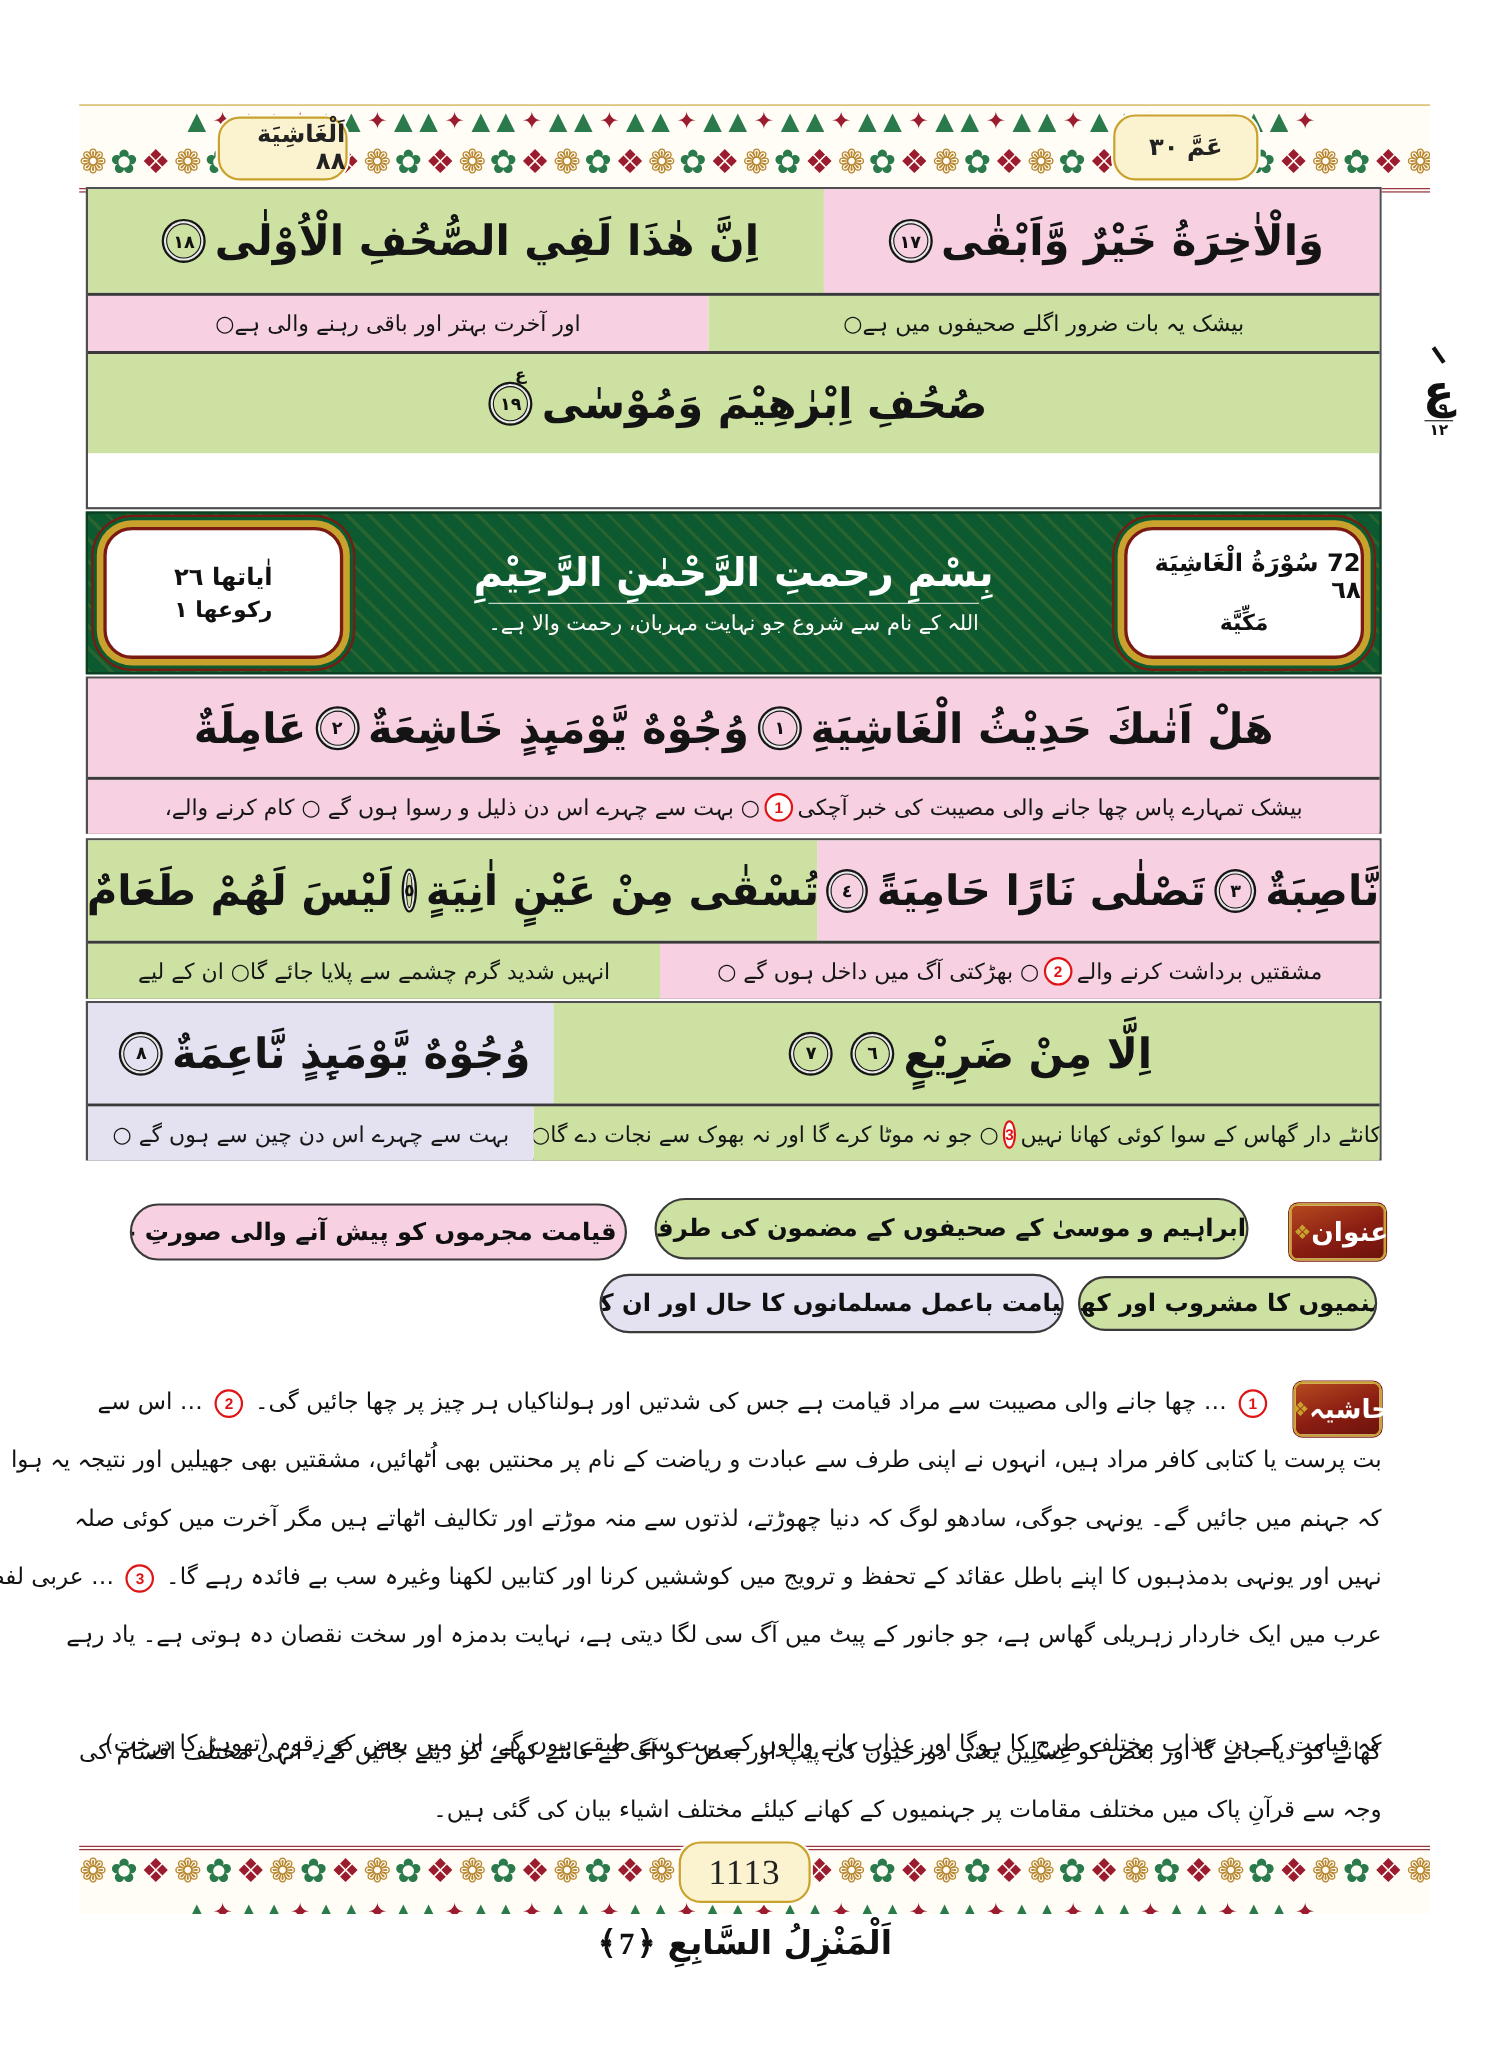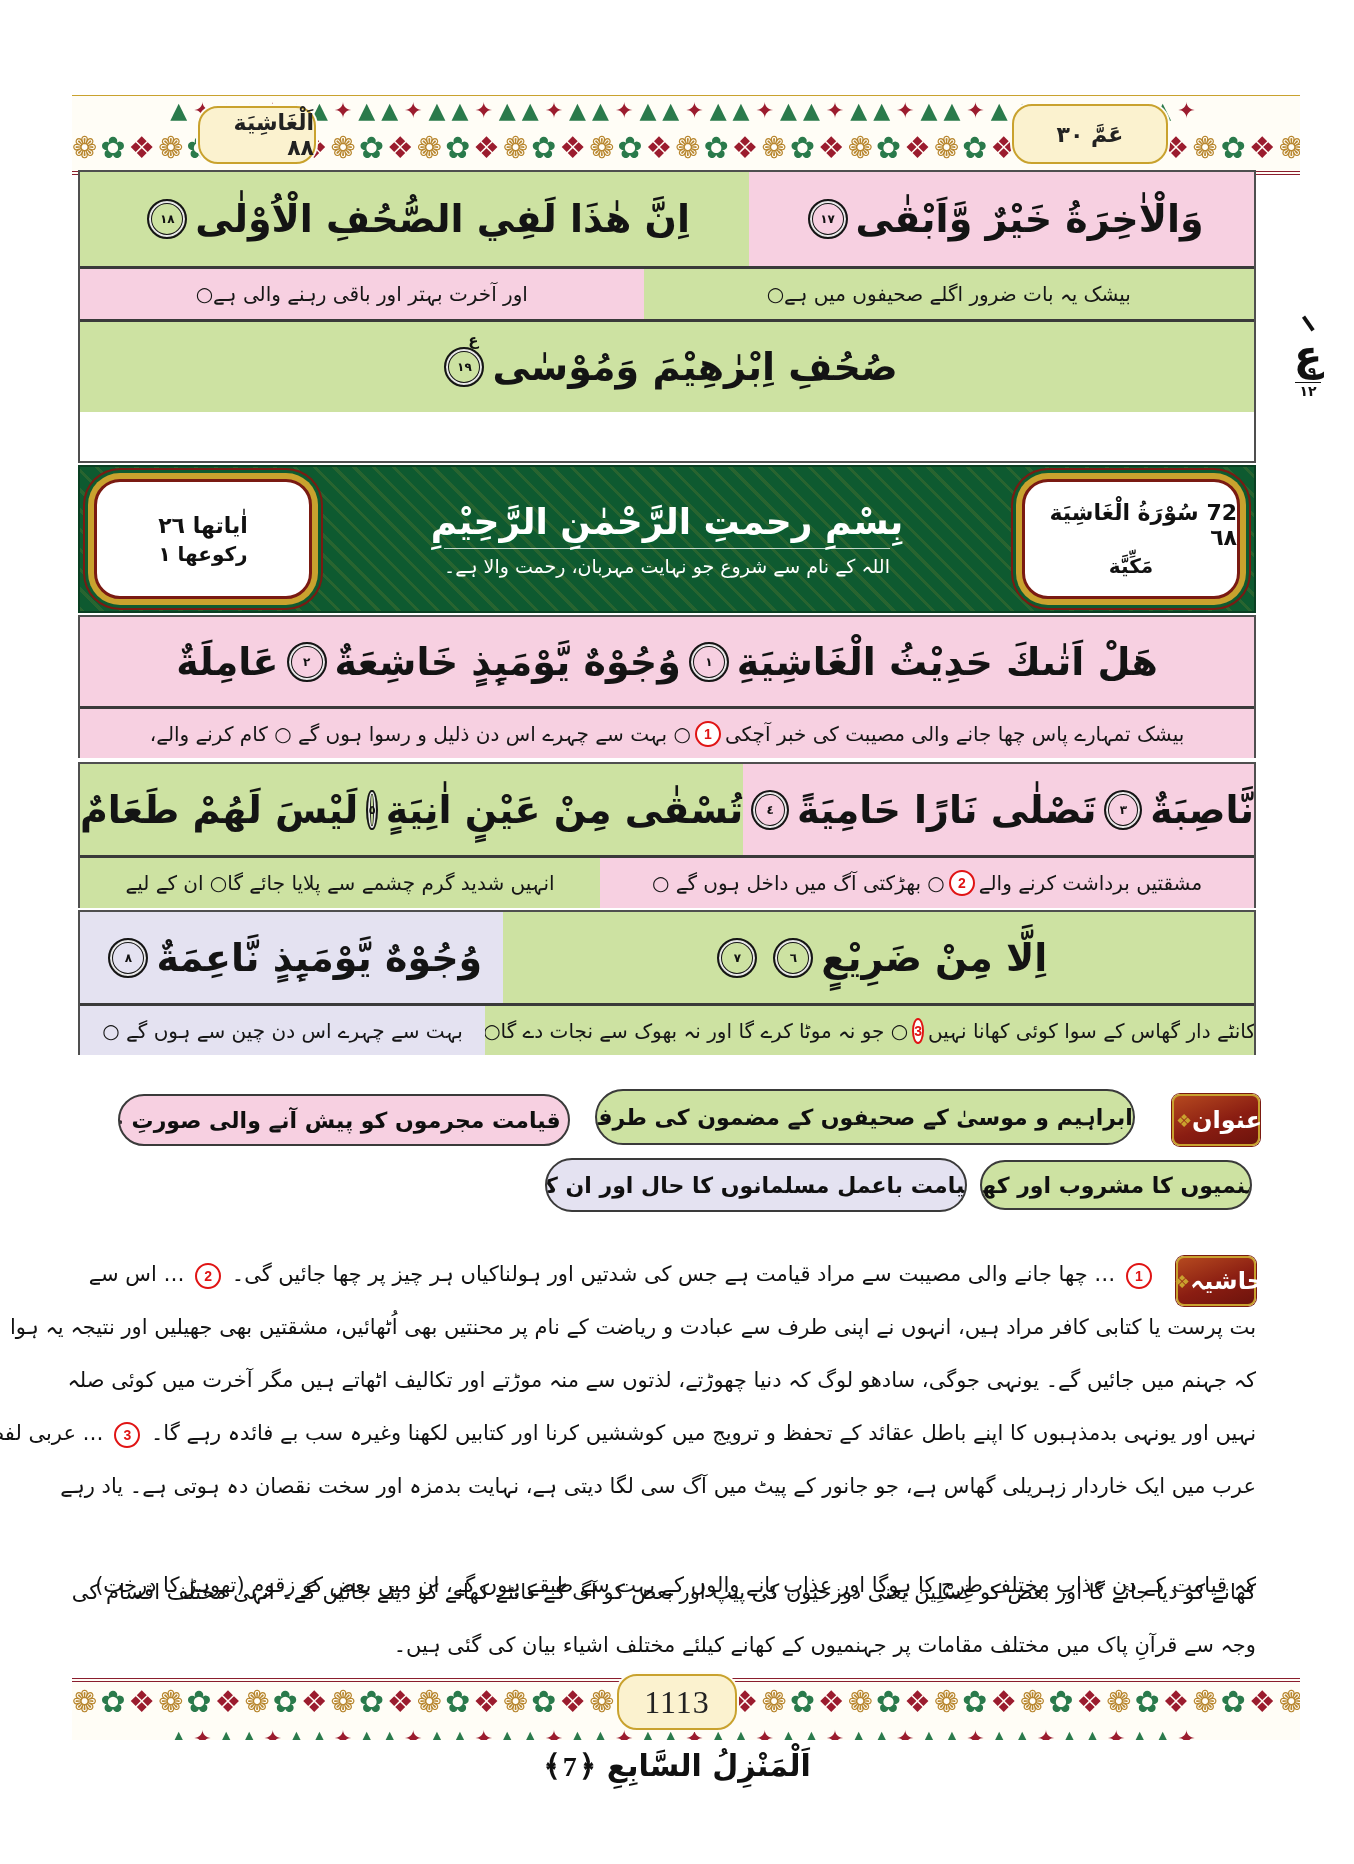--- a/index.html
+++ b/index.html
@@ -21,21 +21,21 @@
   .vrow{display:flex;direction:rtl;}
   .trow{display:flex;direction:rtl;border-top:3px solid #3a3a3a;}
   .seg{display:flex;align-items:center;justify-content:center;white-space:nowrap;overflow:hidden;}
   .pink{background:#f7d0e1;}
   .green{background:#cde2a2;}
   .green-light{background:#e4efcd;}
   .lav{background:#e4e2f1;}
   .vtext{font-weight:700;font-size:38px;color:#141414;}
   .ttext{font-size:20px;color:#161616;}
   .vnum{display:inline-flex;align-items:center;justify-content:center;width:36px;height:36px;
-    border:2px solid #151515;border-radius:50%;font-size:12px;font-weight:700;margin:0 8px;
+    border:2px solid #151515;border-radius:50%;font-size:16px;font-weight:700;margin:0 8px;
     background:#fff0;box-shadow:inset 0 0 0 2px rgba(255,255,255,.9), inset 0 0 0 3px #151515;}
   .vnum-wrap{position:relative;display:inline-block;}
   .ruku-end{position:absolute;top:-16px;right:14px;font-size:15px;font-weight:700;}
   .fnc{display:inline-flex;align-items:center;justify-content:center;width:22px;height:22px;
     border:2px solid #e01414;color:#e01414;border-radius:50%;font-size:14px;font-weight:700;
     margin:0 4px;background:#fff;font-family:"Liberation Sans",sans-serif;}
 
   
   .surah-header{left:78px;width:1178px;background:#0e5a30;display:flex;direction:rtl;align-items:stretch;
     border:2px solid #0a3f22;
@@ -75,21 +75,21 @@
 </head>
 <body>
 
 <div class="abs orn-strip" style="top:95px;left:72px;width:1228px;height:80px;">
   <div class="orn-row crowns"><span style="color: rgb(42, 122, 75);">▲</span><span style="color: rgb(155, 28, 46);">✦</span><span style="color: rgb(42, 122, 75);">▲</span><span style="color: rgb(42, 122, 75);">▲</span><span style="color: rgb(155, 28, 46);">✦</span><span style="color: rgb(42, 122, 75);">▲</span><span style="color: rgb(42, 122, 75);">▲</span><span style="color: rgb(155, 28, 46);">✦</span><span style="color: rgb(42, 122, 75);">▲</span><span style="color: rgb(42, 122, 75);">▲</span><span style="color: rgb(155, 28, 46);">✦</span><span style="color: rgb(42, 122, 75);">▲</span><span style="color: rgb(42, 122, 75);">▲</span><span style="color: rgb(155, 28, 46);">✦</span><span style="color: rgb(42, 122, 75);">▲</span><span style="color: rgb(42, 122, 75);">▲</span><span style="color: rgb(155, 28, 46);">✦</span><span style="color: rgb(42, 122, 75);">▲</span><span style="color: rgb(42, 122, 75);">▲</span><span style="color: rgb(155, 28, 46);">✦</span><span style="color: rgb(42, 122, 75);">▲</span><span style="color: rgb(42, 122, 75);">▲</span><span style="color: rgb(155, 28, 46);">✦</span><span style="color: rgb(42, 122, 75);">▲</span><span style="color: rgb(42, 122, 75);">▲</span><span style="color: rgb(155, 28, 46);">✦</span><span style="color: rgb(42, 122, 75);">▲</span><span style="color: rgb(42, 122, 75);">▲</span><span style="color: rgb(155, 28, 46);">✦</span><span style="color: rgb(42, 122, 75);">▲</span><span style="color: rgb(42, 122, 75);">▲</span><span style="color: rgb(155, 28, 46);">✦</span><span style="color: rgb(42, 122, 75);">▲</span><span style="color: rgb(42, 122, 75);">▲</span><span style="color: rgb(155, 28, 46);">✦</span><span style="color: rgb(42, 122, 75);">▲</span><span style="color: rgb(42, 122, 75);">▲</span><span style="color: rgb(155, 28, 46);">✦</span><span style="color: rgb(42, 122, 75);">▲</span><span style="color: rgb(42, 122, 75);">▲</span><span style="color: rgb(155, 28, 46);">✦</span><span style="color: rgb(42, 122, 75);">▲</span><span style="color: rgb(42, 122, 75);">▲</span><span style="color: rgb(155, 28, 46);">✦</span></div>
   <div class="orn-row flowers"><span style="color: rgb(184, 134, 46);">❁</span><span style="color: rgb(42, 122, 75);">✿</span><span style="color: rgb(155, 28, 46);">❖</span><span style="color: rgb(184, 134, 46);">❁</span><span style="color: rgb(42, 122, 75);">✿</span><span style="color: rgb(155, 28, 46);">❖</span><span style="color: rgb(184, 134, 46);">❁</span><span style="color: rgb(42, 122, 75);">✿</span><span style="color: rgb(155, 28, 46);">❖</span><span style="color: rgb(184, 134, 46);">❁</span><span style="color: rgb(42, 122, 75);">✿</span><span style="color: rgb(155, 28, 46);">❖</span><span style="color: rgb(184, 134, 46);">❁</span><span style="color: rgb(42, 122, 75);">✿</span><span style="color: rgb(155, 28, 46);">❖</span><span style="color: rgb(184, 134, 46);">❁</span><span style="color: rgb(42, 122, 75);">✿</span><span style="color: rgb(155, 28, 46);">❖</span><span style="color: rgb(184, 134, 46);">❁</span><span style="color: rgb(42, 122, 75);">✿</span><span style="color: rgb(155, 28, 46);">❖</span><span style="color: rgb(184, 134, 46);">❁</span><span style="color: rgb(42, 122, 75);">✿</span><span style="color: rgb(155, 28, 46);">❖</span><span style="color: rgb(184, 134, 46);">❁</span><span style="color: rgb(42, 122, 75);">✿</span><span style="color: rgb(155, 28, 46);">❖</span><span style="color: rgb(184, 134, 46);">❁</span><span style="color: rgb(42, 122, 75);">✿</span><span style="color: rgb(155, 28, 46);">❖</span><span style="color: rgb(184, 134, 46);">❁</span><span style="color: rgb(42, 122, 75);">✿</span><span style="color: rgb(155, 28, 46);">❖</span><span style="color: rgb(184, 134, 46);">❁</span><span style="color: rgb(42, 122, 75);">✿</span><span style="color: rgb(155, 28, 46);">❖</span><span style="color: rgb(184, 134, 46);">❁</span><span style="color: rgb(42, 122, 75);">✿</span><span style="color: rgb(155, 28, 46);">❖</span><span style="color: rgb(184, 134, 46);">❁</span><span style="color: rgb(42, 122, 75);">✿</span><span style="color: rgb(155, 28, 46);">❖</span><span style="color: rgb(184, 134, 46);">❁</span></div>
 </div>
 <div class="abs cartouche" style="top:106px;left:198px;width:118px;height:58px;justify-content:flex-end;">
   <span dir="rtl">اَلْغَاشِيَة ٨٨</span>
 </div>
-<div class="abs cartouche" style="top:104px;left:1012px;width:156px;height:60px;">
+<div class="abs cartouche" style="top:104px;left:1012px;width:132px;height:60px;">
   <span dir="rtl">عَمَّ ٣٠</span>
 </div>
 
 <div class="abs band" style="top:170px;height:293px;">
   <div class="vrow" style="height:94px;">
     <div class="seg pink" style="width:43%;">
       <span class="vtext" dir="rtl">وَالْاٰخِرَةُ خَيْرٌ وَّاَبْقٰى</span>
       <span class="vnum">١٧</span>
     </div>
     <div class="seg green" style="width:57%;">

